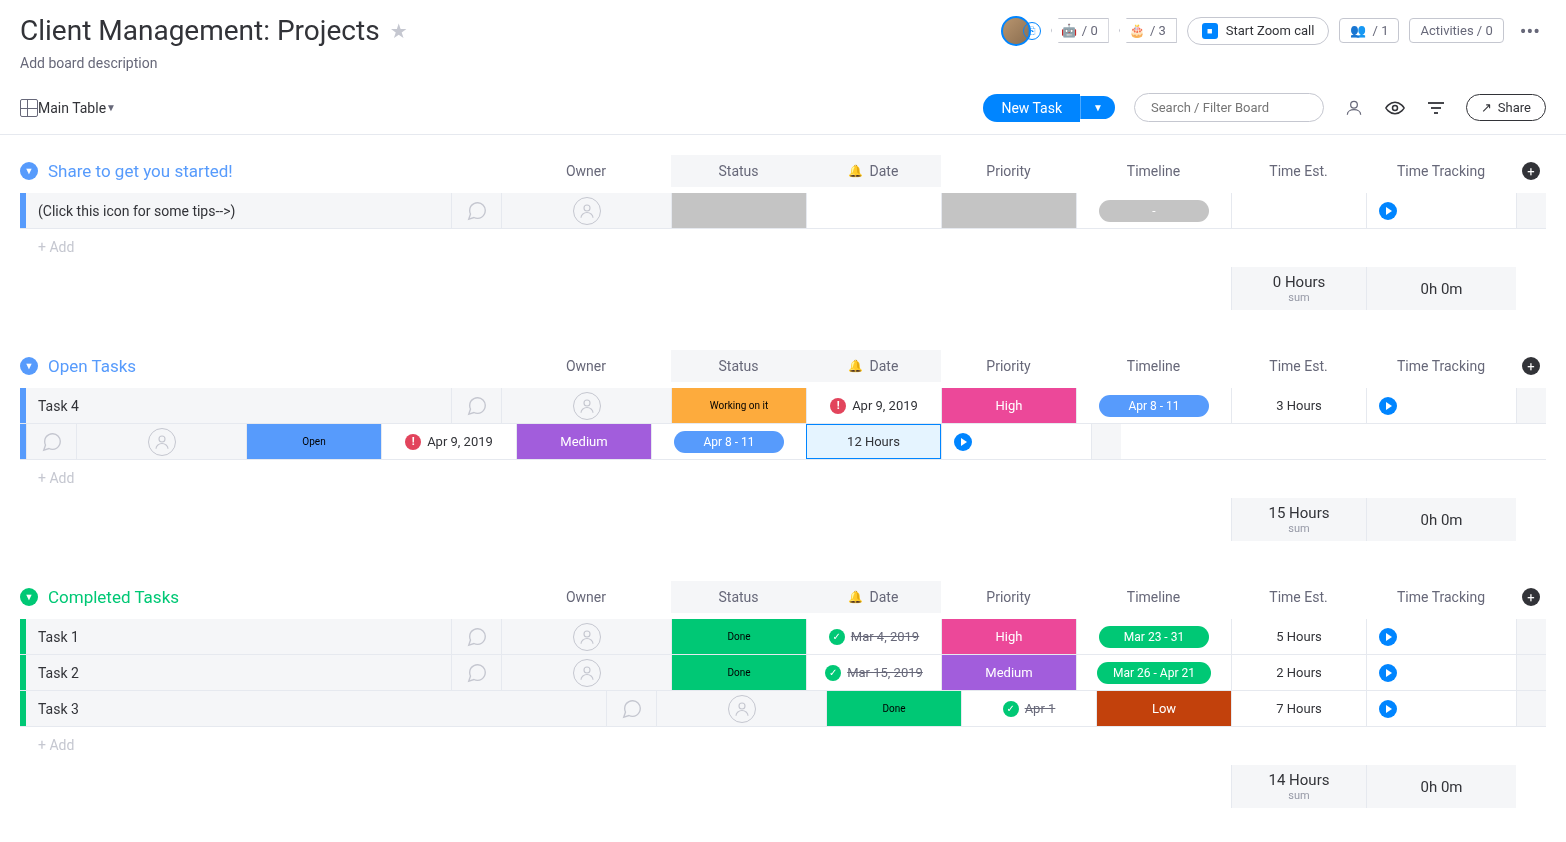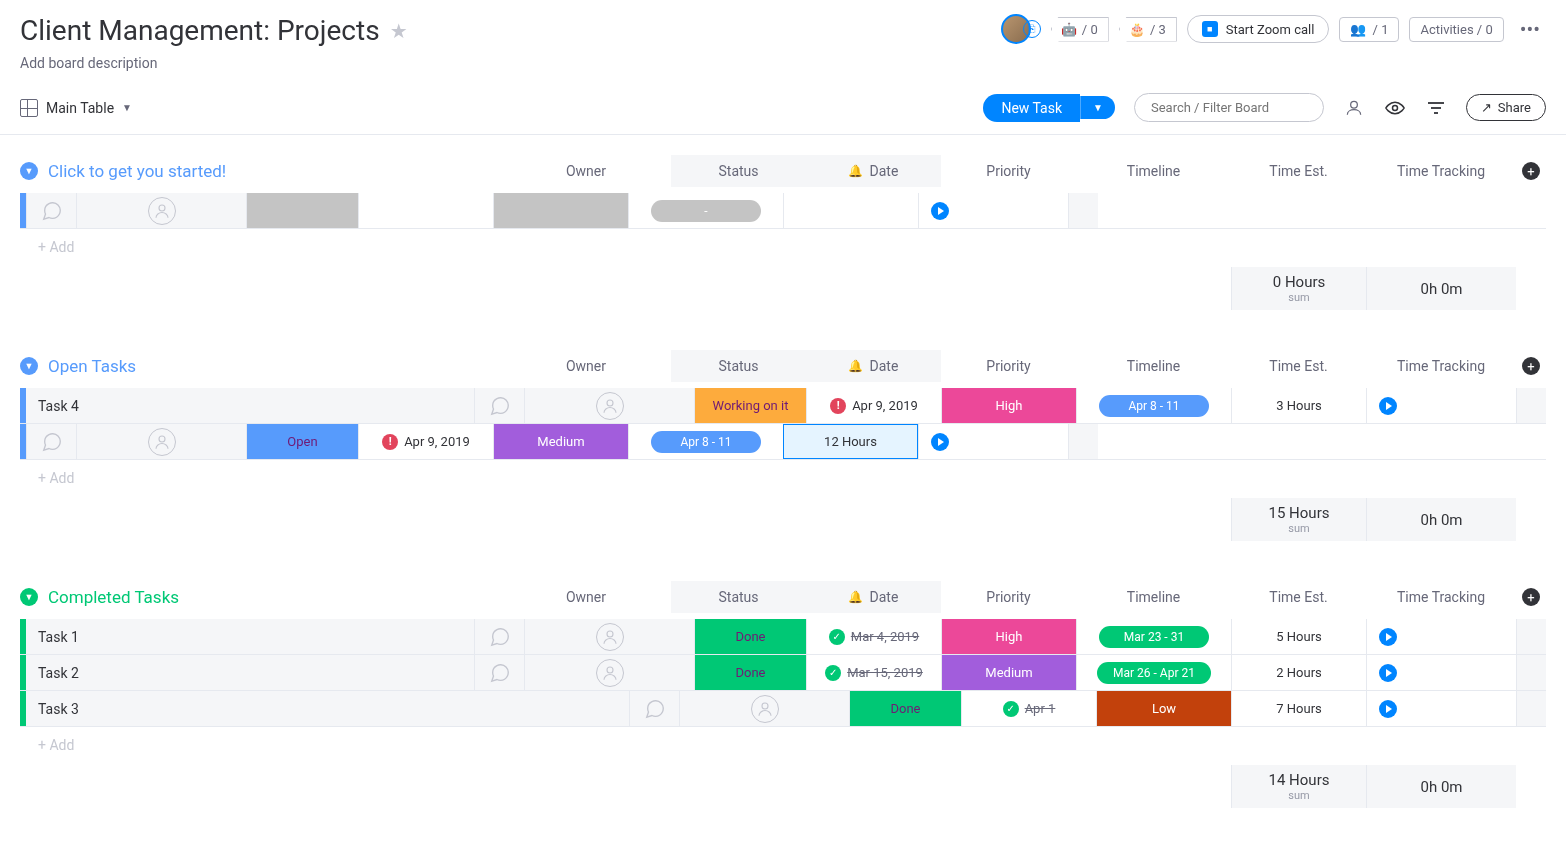--- a/index.html
+++ b/index.html
@@ -1,32 +1,32 @@
 <!DOCTYPE html>
 <html><head>
 <meta charset="utf-8">
 <style>
 *{margin:0;padding:0;box-sizing:border-box;font-family:-apple-system,BlinkMacSystemFont,"Segoe UI",Roboto,sans-serif}
 body{background:#fff;color:#323338;width:1566px;font-size:14px}
 .header{padding:14px 20px 0 20px}
-.title-row{display:flex;align-items:flex-start;justify-content:space-between}
+.title-row{display:flex;align-items:center;justify-content:space-between}
 .title-left{display:flex;align-items:center;gap:10px}
 .board-title{font-size:28px;font-weight:400;color:#323338}
 .star-icon{color:#c5c7d0;font-size:20px}
 .title-right{display:flex;align-items:center;gap:10px}
 .avatar{width:30px;height:30px;border-radius:50%;background:linear-gradient(135deg,#b8956f,#8a6d4f);display:flex;align-items:center;justify-content:center;border:2px solid #0085ff}
 .avatar-badge{width:18px;height:18px;border-radius:50%;border:1px solid #0085ff;margin-left:-8px;display:flex;align-items:center;justify-content:center;color:#0085ff;font-size:10px}
 .pill{border:1px solid #c5c7d0;border-radius:4px;padding:4px 10px;display:flex;align-items:center;gap:6px;color:#676879;cursor:pointer;font-size:13px}
 .hex-pill{border:1px solid #c5c7d0;padding:4px 10px;display:flex;align-items:center;gap:4px;color:#676879;cursor:pointer;font-size:13px;clip-path:polygon(8px 0,100% 0,100% 100%,8px 100%,0 50%)}
 .zoom-pill{border:1px solid #c5c7d0;border-radius:18px;padding:5px 14px;display:flex;align-items:center;gap:8px;color:#323338;cursor:pointer;font-size:13px}
 .zoom-icon{width:16px;height:16px;background:#0085ff;border-radius:3px;display:flex;align-items:center;justify-content:center;color:#fff;font-size:9px}
 .more-dots{color:#676879;font-size:20px;cursor:pointer;padding:0 6px}
 .desc-row{color:#676879;font-size:14px;margin-top:8px;cursor:text}
 .view-row{display:flex;align-items:center;justify-content:space-between;padding:12px 20px;border-bottom:1px solid #e6e9ef;margin-top:10px}
-.view-left{display:flex;align-items:center;gap:8px;color:#323338;cursor:pointer}
+.view-left{display:flex;align-items:center;gap:0;color:#323338;cursor:pointer}
 .table-icon{width:18px;height:18px;border:1px solid #676879;border-radius:2px;position:relative}
 .table-icon:before,.table-icon:after{content:'';position:absolute;background:#676879}
 .table-icon:before{width:100%;height:1px;top:50%}
 .table-icon:after{width:1px;height:100%;left:40%}
 .chevron-down{font-size:10px;color:#676879}
 .view-right{display:flex;align-items:center;gap:19px}
 .new-task-wrap{display:flex;align-items:center}
 .new-task-btn{background:#0085ff;color:#fff;padding:6px 18px;border-radius:18px 0 0 18px;cursor:pointer;font-size:14px}
 .new-task-drop{background:#0085ff;color:#fff;padding:6px 12px;border-radius:0 18px 18px 0;border-left:1px solid rgba(255,255,255,0.3);cursor:pointer;font-size:10px}
 .search-input{border:1px solid #c5c7d0;border-radius:18px;padding:6px 16px;width:190px;font-size:13px;outline:none}
@@ -49,21 +49,21 @@
 .col-add{width:30px;display:flex;align-items:center;justify-content:center}
 .add-col-icon{width:18px;height:18px;border-radius:50%;background:#323338;color:#fff;display:flex;align-items:center;justify-content:center;font-size:13px;cursor:pointer}
 .bell-icon{color:#323338;font-size:12px}
 .row{display:flex;align-items:stretch;height:36px;border-bottom:1px solid #e6e9ef}
 .row-bar{width:6px;flex-shrink:0}
 .row-name{flex:1;padding:0 12px;display:flex;align-items:center;background:#f5f6f8;font-size:14px;cursor:text;min-width:0}
 .chat-icon{width:50px;display:flex;align-items:center;justify-content:center;color:#c5c7d0;background:#f5f6f8;border-left:1px solid #e6e9ef;cursor:pointer}
 .cell{display:flex;align-items:center;justify-content:center;border-left:1px solid #e6e9ef;font-size:13px;cursor:pointer}
 .cell-owner{width:170px;background:#f5f6f8}
 .owner-circle{width:28px;height:28px;border-radius:50%;border:1px solid #c5c7d0;display:flex;align-items:center;justify-content:center;color:#c5c7d0}
-.cell-status{width:112px;color:#701a75;font-size:13px}
+.cell-status{width:135px;color:#000000;font-size:10px}
 .cell-date{width:135px;gap:6px}
 .cell-priority{width:135px;color:#fff}
 .cell-timeline{width:155px}
 .timeline-pill{padding:4px 16px;border-radius:12px;color:#fff;font-size:12px;min-width:110px;text-align:center}
 .cell-timeest{width:135px}
 .cell-timetrack{width:150px;justify-content:flex-start;padding-left:12px}
 .play-icon{width:18px;height:18px;border-radius:50%;background:#0085ff;display:flex;align-items:center;justify-content:center;cursor:pointer}
 .play-icon:after{content:'';width:0;height:0;border-left:6px solid #fff;border-top:4px solid transparent;border-bottom:4px solid transparent;margin-left:2px}
 .cell-end{width:30px;background:#f5f6f8}
 .status-gray{background:#c4c4c4}
@@ -163,36 +163,37 @@
       <span>↗</span>
       <span>Share</span>
     </div>
   </div>
 </div>
 
 <div class="board" id="board">
     <div class="group">
       <div class="group-header">
     <span class="collapse-icon" style="background:#579bfc">▼</span>
-    <span class="group-title" style="color:#579bfc">Click to get you started!</span>
+    <span class="group-title" style="color:#579bfc">Share to get you started!</span>
     <div class="col-headers">
       <div class="col-head col-owner">Owner</div>
       <div class="col-head col-status">Status</div>
       <div class="col-head col-date"><span class="bell-icon">🔔</span>Date</div>
       <div class="col-head col-priority">Priority</div>
       <div class="col-head col-timeline">Timeline</div>
       <div class="col-head col-timeest">Time Est.</div>
       <div class="col-head col-timetrack">Time Tracking</div>
       <div class="col-head col-add">
             <span class="add-col-icon">+</span>
           </div>
     </div>
       </div>
       <div class="row">
       <div class="row-bar" style="background:#579bfc"></div>
+      <div class="row-name">(Click this icon for some tips--&gt;)</div>
       <div class="chat-icon">
           <svg width="22" height="22" viewBox="0 0 24 24" fill="none" stroke="#c5c7d0" stroke-width="1.5">
             <path d="M21 11.5a8.38 8.38 0 01-.9 3.8 8.5 8.5 0 01-7.6 4.7 8.38 8.38 0 01-3.8-.9L3 21l1.9-5.7a8.38 8.38 0 01-.9-3.8 8.5 8.5 0 014.7-7.6 8.38 8.38 0 013.8-.9h.5a8.48 8.48 0 018 8v.5z"></path>
           </svg>
         </div>
       <div class="cell cell-owner">
           <span class="owner-circle">
             <svg width="18" height="18" viewBox="0 0 24 24" fill="none" stroke="#c5c7d0" stroke-width="1.5">
               <circle cx="12" cy="8" r="4"></circle>
               <path d="M4 21c0-4 4-7 8-7s8 3 8 7"></path>

